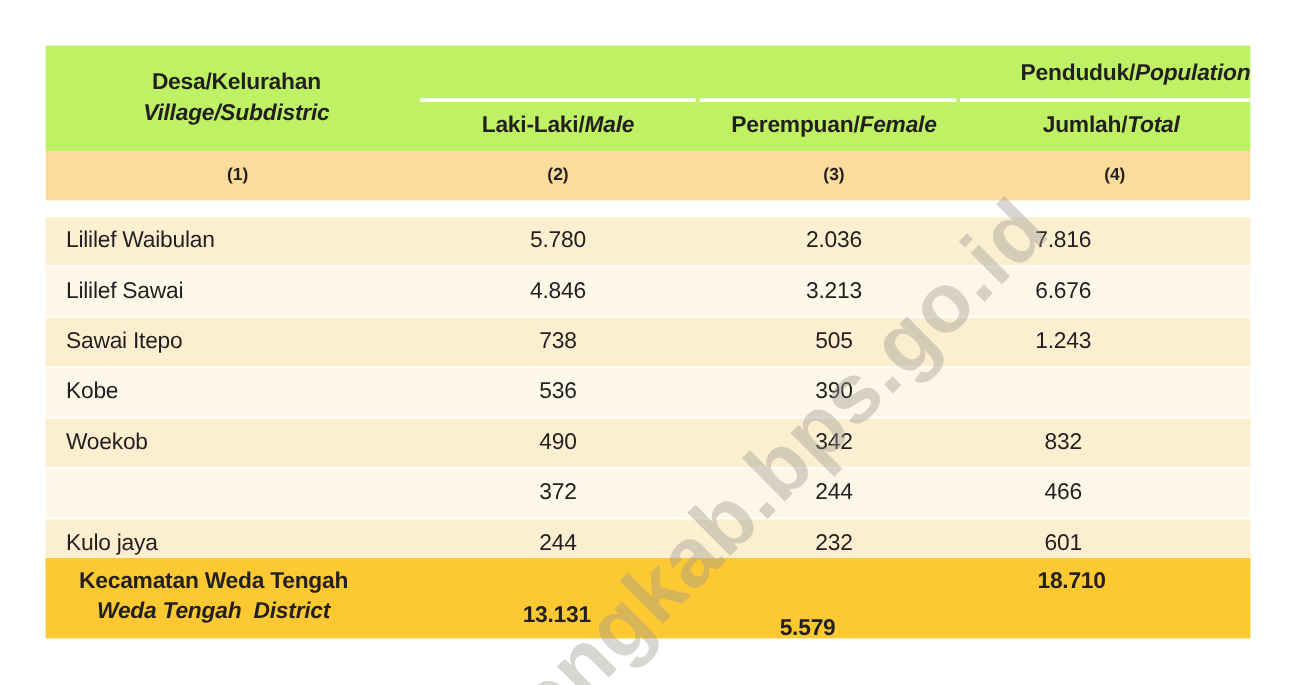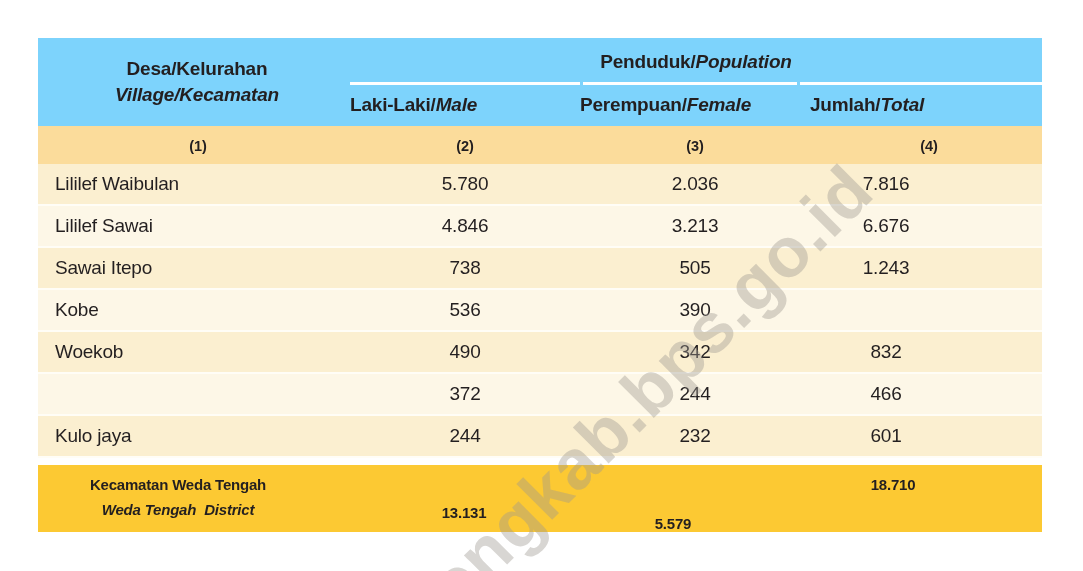--- a/index.html
+++ b/index.html
@@ -10,79 +10,79 @@
     color:#231F20;
     position:relative;
     overflow:hidden;
   }
   .tbl{
     position:absolute;left:38px;top:38px;width:1004px;height:494px;
   }
   
   .thead{
     position:absolute;left:0;top:0;width:1004px;height:88px;
-    background:#7dd3fc;
+    background:#bef264;
   }
   .col1-label{
     position:absolute;left:0;top:0;width:318px;height:88px;
     display:flex;flex-direction:column;justify-content:center;align-items:center;
     font-size:19px;font-weight:bold;line-height:26px;letter-spacing:-0.2px;
   }
   .group-label{
     position:absolute;left:312px;top:0;width:692px;height:44px;
-    text-align:center;line-height:47px;
+    text-align:right;line-height:47px;
     font-size:19px;font-weight:bold;letter-spacing:-0.2px;
   }
   .hline{position:absolute;top:44px;height:3px;background:#ffffff;}
   .hl-a{left:312px;width:230px;}
   .hl-b{left:545px;width:214px;}
   .hl-c{left:762px;width:242px;}
   .subhead{
     position:absolute;top:47px;height:41px;line-height:39px;
-    text-align:left;font-size:19px;font-weight:bold;letter-spacing:-0.2px;
+    text-align:center;font-size:19px;font-weight:bold;letter-spacing:-0.2px;
   }
   .sh2{left:312px;width:230px;}
   .sh3{left:542px;width:230px;}
   .sh4{left:772px;width:232px;}
   i{font-style:italic;}
   
   .band{
     position:absolute;left:0;top:88px;width:1004px;height:41px;
     background:#FBDC9B;
   }
   .band span{
     position:absolute;top:0;height:41px;line-height:41px;
     text-align:center;font-size:14.5px;font-weight:bold;
   }
   .bn1{left:0;width:320px;}
   .bn2{left:352px;width:150px;}
   .bn3{left:582px;width:150px;}
   .bn4{left:816px;width:150px;}
   
-  .rows{position:absolute;left:0;top:126px;width:1004px;}
+  .rows{position:absolute;left:0;top:143px;width:1004px;}
   .row{
     position:relative;width:1004px;height:40px;
     border-bottom:2px solid #FFFDF6;
     font-size:19px;letter-spacing:-0.2px;
   }
   .row:nth-child(odd){background:#FBEFD0;}
   .row:nth-child(even){background:#FDF7E7;}
   .vname{
     position:absolute;left:17px;top:0;height:40px;line-height:40px;
   }
   .num{
     position:absolute;top:0;height:40px;line-height:40px;text-align:center;width:150px;
   }
   .c2{left:352px;}
   .c3{left:582px;}
   .c4{left:773px;}
   
   .tfoot{
     position:absolute;left:0;top:427px;width:1004px;height:67px;
-    background:#FCC933;font-weight:bold;font-size:15px;letter-spacing:-0.2px;
+    background:#FCC933;font-weight:bold;font-size:19px;letter-spacing:-0.2px;
   }
   .foot-label{
     position:absolute;left:0;top:7px;width:280px;
     display:flex;flex-direction:column;align-items:center;
     line-height:25px;
   }
   .foot-label .en{white-space:pre;}
   .fnum{
     position:absolute;top:7px;height:25px;line-height:25px;width:150px;text-align:center;
   }
@@ -101,21 +101,21 @@
   }
 </style>
 </head>
 <body>
 
 <div class="tbl">
 
   <div class="thead">
     <div class="col1-label">
       <span>Desa/Kelurahan</span>
-      <i>Village/Kecamatan</i>
+      <i>Village/Subdistric</i>
     </div>
     <div class="group-label"><span>Penduduk/</span><i>Population</i></div>
     <div class="hline hl-a"></div>
     <div class="hline hl-b"></div>
     <div class="hline hl-c"></div>
     <div class="subhead sh2"><span>Laki-Laki/</span><i>Male</i></div>
     <div class="subhead sh4"><span>Jumlah/</span><i>Total</i></div>
     <div class="subhead sh3"><span>Perempuan/</span><i>Female</i></div>
   </div>
 

